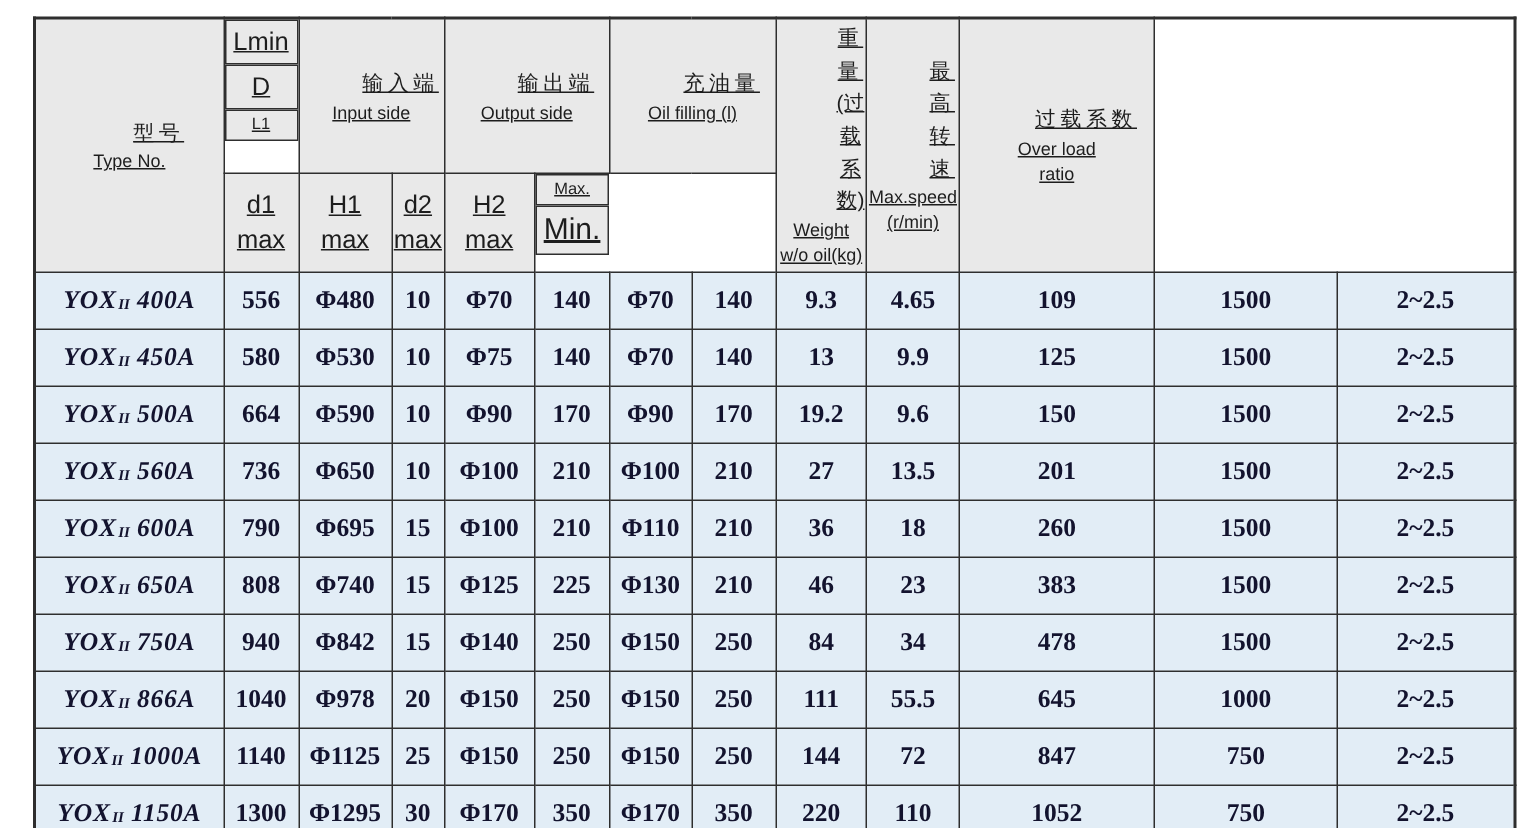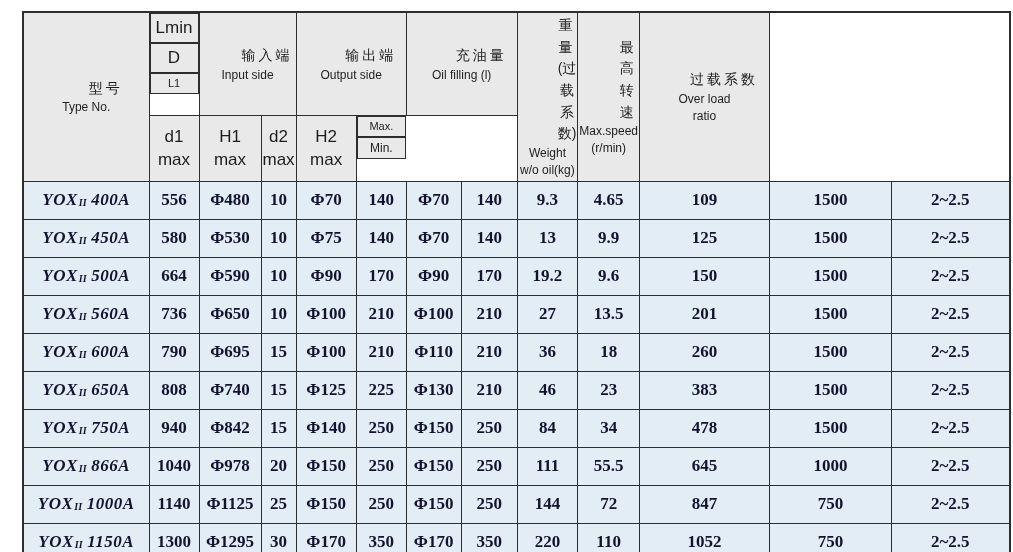--- a/index.html
+++ b/index.html
@@ -23,20 +23,21 @@
     border: 2px solid var(--border);
   }
   th, td { border: 1px solid var(--border); }
   thead th {
     background: var(--header-bg);
     color: var(--header-text);
     font-weight: normal;
     text-align: center;
     vertical-align: middle;
     padding: 2px 1px;
+    text-decoration: underline;
   }
   tr.head-top { height: 92px; }
   tr.head-sub { height: 58px; }
   .zh { display: block; font-size: 14px; letter-spacing: 3px; line-height: 1.55; padding-left: 39px; }
   .en { display: block; font-size: 12px; letter-spacing: 0px; line-height: 1.4; }
   .sub-line { display: block; font-size: 17px; line-height: 1.35; }
   tbody td {
     background: var(--row-bg);
     color: var(--data-text);
     font-family: "Liberation Serif", "DejaVu Serif", serif;
@@ -119,21 +120,21 @@
         </th>
         <th>
           <span class="sub-line">d2</span>
           <span class="sub-line">max</span>
         </th>
         <th>
           <span class="sub-line">H2</span>
           <span class="sub-line">max</span>
         </th>
         <th class="sub-line" style="font-size:11px">Max.</th>
-        <th class="sub-line" style="font-size:12px">Min.</th>
+        <th class="sub-line" style="font-size:20px">Min.</th>
       </tr>
     </thead>
     <tbody>
         <tr>
           <td class="type-cell"><span>YOX</span><span class="numeral">II</span><span>&nbsp;400A</span></td>
           <td>556</td>
           <td>Φ480</td>
           <td>10</td>
           <td>Φ70</td>
           <td>140</td>

